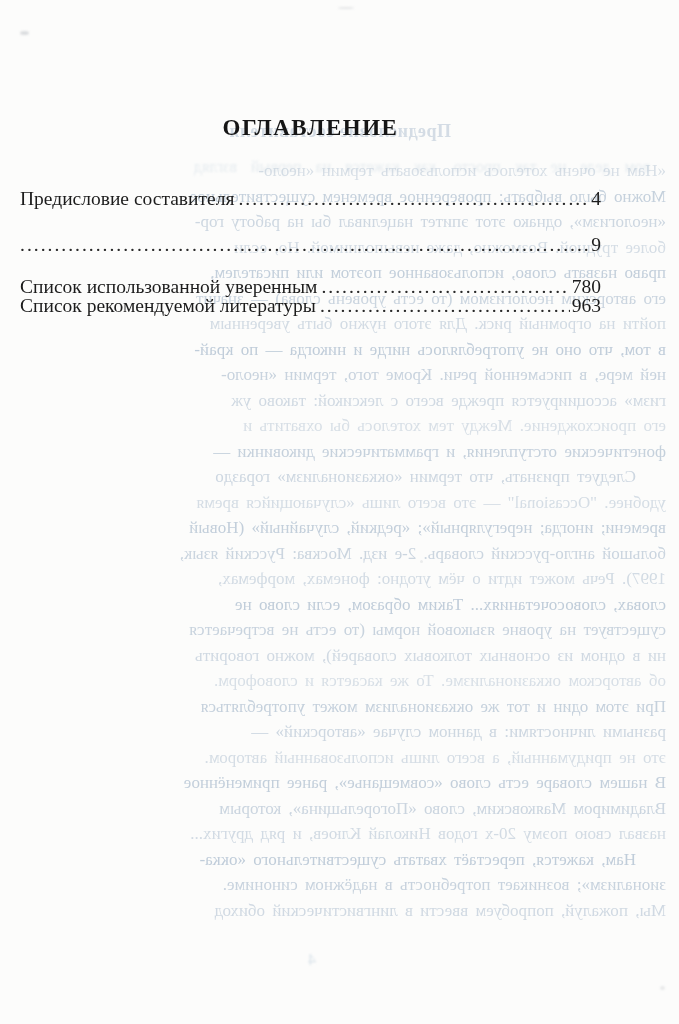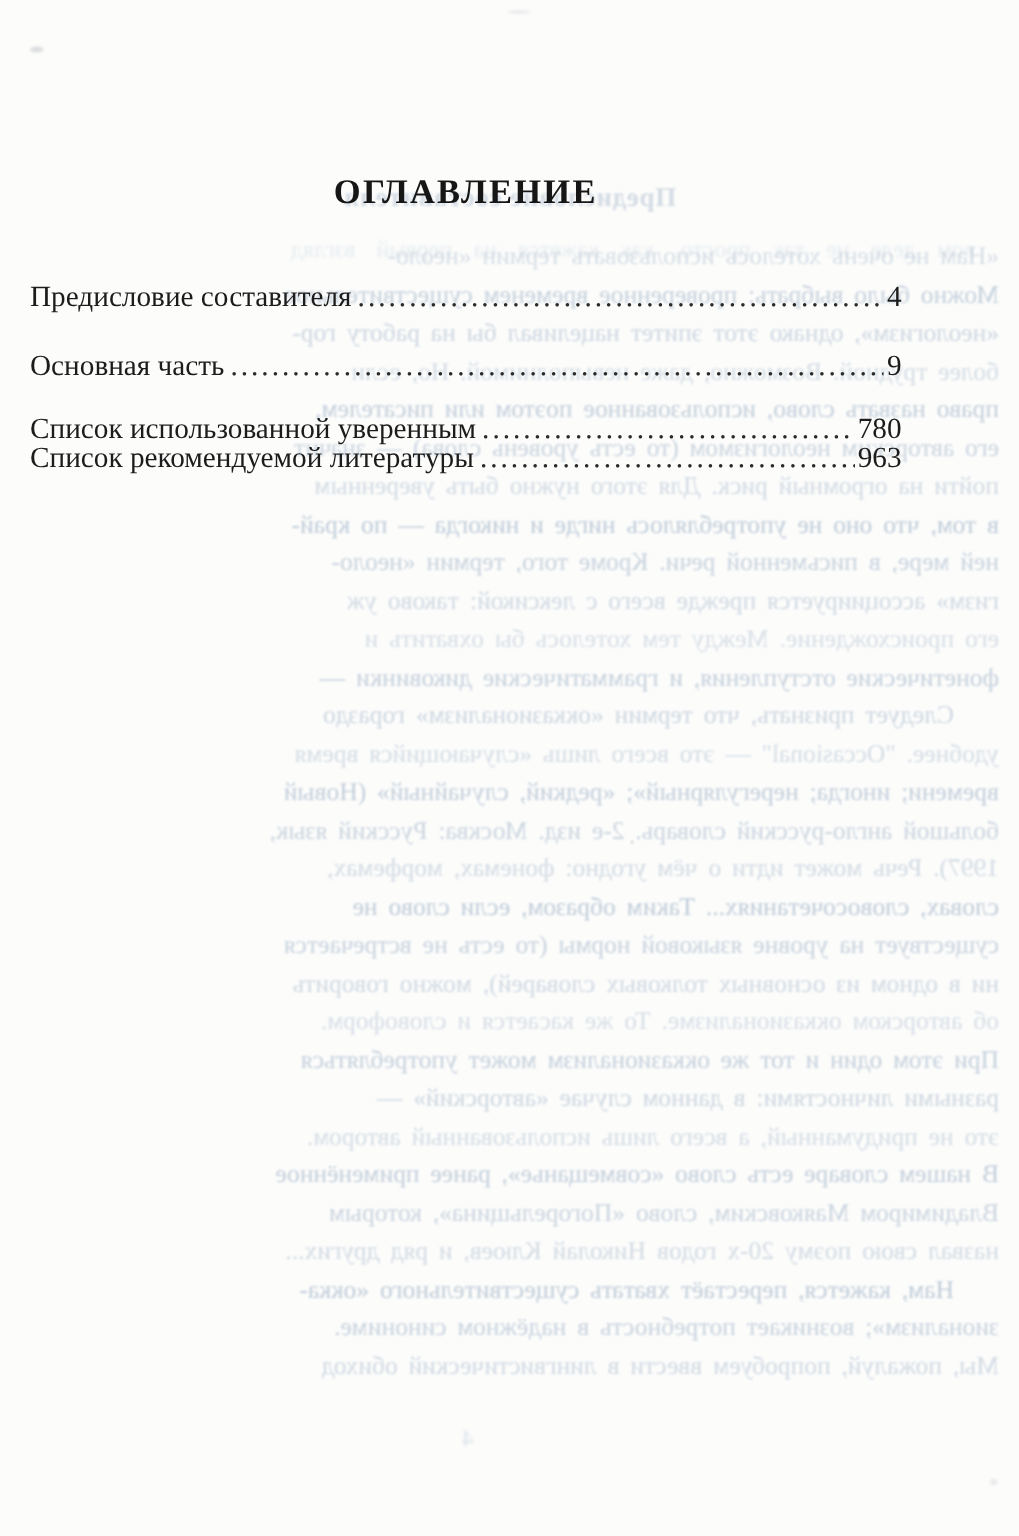--- a/index.html
+++ b/index.html
@@ -142,21 +142,20 @@
   <div class="toc">
     <div class="toc-title">ОГЛАВЛЕНИЕ</div>
 
     <div class="toc-entry e1">
       <span class="label">Предисловие составителя</span>
       <span class="dots"></span>
       <span class="pagenum">4</span>
     </div>
 
     <div class="toc-entry e2">
-      <span class="label">Основная часть</span>
       <span class="dots"></span>
       <span class="pagenum">9</span>
     </div>
 
     <div class="toc-entry e3">
       <span class="label">Список использованной уверенным</span>
       <span class="dots"></span>
       <span class="pagenum">780</span>
     </div>
 

